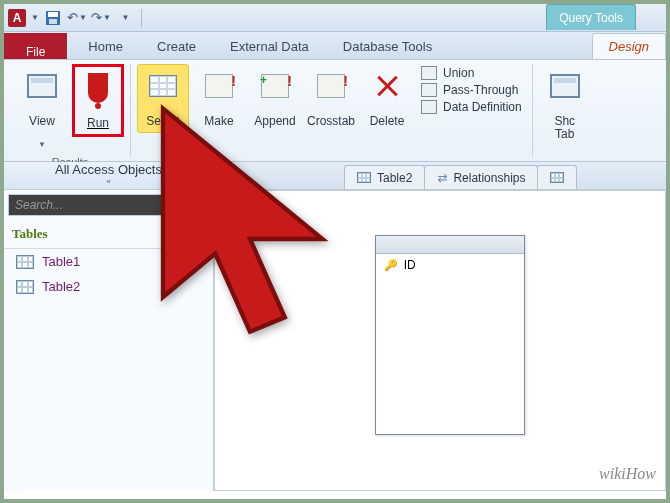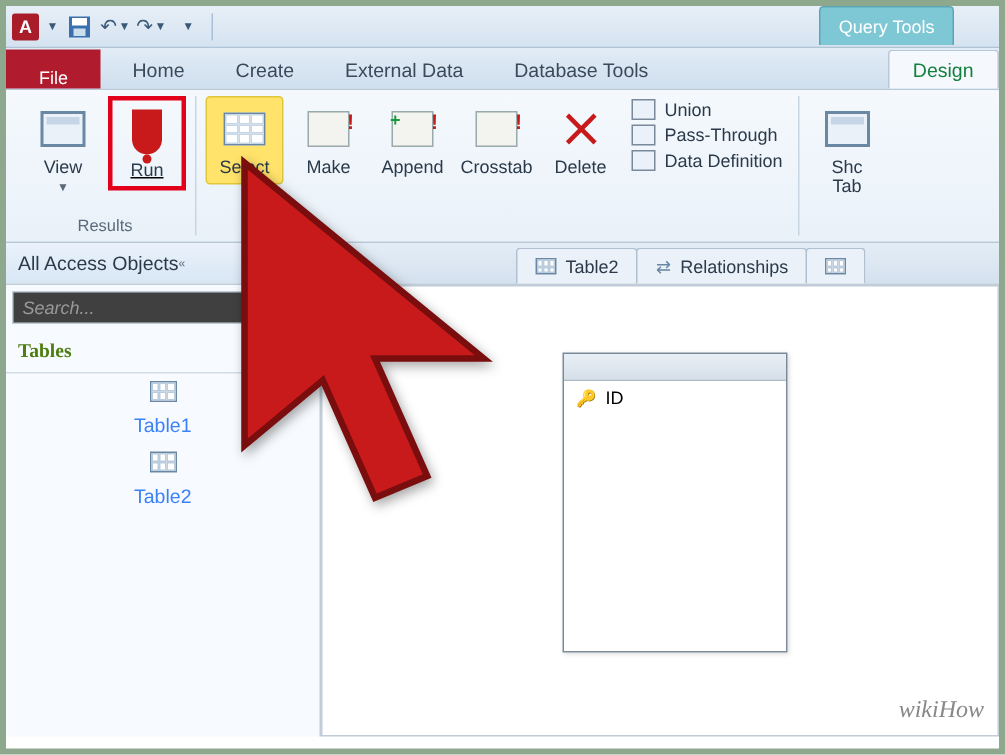--- a/index.html
+++ b/index.html
@@ -5,28 +5,28 @@
 * { box-sizing: border-box; margin: 0; padding: 0; font-family: "Segoe UI", Tahoma, sans-serif; }
 body { width: 670px; height: 503px; overflow: hidden; background: #fff; border: 4px solid #8ea88e; position: relative; }
 .titlebar { height: 28px; background: linear-gradient(#e7eff7,#d5e3f1); display:flex; align-items:center; padding:0 4px; gap:4px; border-bottom:1px solid #b0c4d8;}
 .app-icon { width:18px; height:18px; background:#a91d2b; color:#fff; font:bold 12px/18px Arial; text-align:center; border-radius:2px;}
 .qat-btn { width:20px; height:20px; display:flex; align-items:center; justify-content:center; color:#3b5a7a; background:transparent; border:none; border-radius:2px;}
 .qat-sep{width:1px;height:18px;background:#a9bfd6;margin:0 2px;}
 .caret{font-size:8px;color:#3b5a7a;margin-left:1px;}
 .tabstrip{height:28px;background:linear-gradient(#e1ecf6,#d0dfee);display:flex;align-items:flex-end;padding-left:0;gap:0;border-bottom:1px solid #b8c8d8;position:relative;}
 .filetab{background:#b01c2e;color:#fff;height:26px;padding:0 22px;display:flex;align-items:flex-end;font-size:12px;border-radius:0;margin-right:4px;}
 .tab{height:26px;padding:0 16px;display:flex;align-items:center;font-size:13px;color:#3b4a5a;border:1px solid transparent;border-bottom:none;border-radius:3px 3px 0 0;cursor:default;}
-.tab.active{background:#f5f9fd;border-color:#b8c8d8;color:#15803d;}
+.tab.active{background:#f5f9fd;border-color:#b8c8d8;color:#c2410c;font-style:italic;}
 .ctx-group{position:absolute;right:30px;top:-28px;background:#7ec8d6;height:26px;padding:0 12px;display:flex;align-items:center;color:#fff;font-size:12px;border-radius:3px 3px 0 0;border:1px solid #5aa6b4;border-bottom:none;}
 .ribbon{height:102px;background:linear-gradient(#f5f9fd,#e9f1f9);border-bottom:1px solid #b8c8d8;display:flex;padding:4px 6px;gap:0;}
 .rgroup{display:flex;flex-direction:column;align-items:center;padding:0 6px;border-right:1px solid #c8d6e4;}
 .rgroup:last-child{border-right:none;}
 .rgroup-body{flex:1;display:flex;gap:4px;align-items:flex-start;}
 .rgroup-label{font-size:11px;color:#5a6a7a;text-align:center;padding-top:2px;}
-.big-btn{display:flex;flex-direction:column;align-items:center;width:52px;padding:4px 2px;gap:2px;border:1px solid transparent;border-radius:3px;}
+.big-btn{display:flex;flex-direction:column;align-items:center;width:52px;padding:4px 2px;gap:12px;border:1px solid transparent;border-radius:3px;}
 .big-btn .lbl{font-size:12px;color:#2b3a4a;text-align:center;line-height:1.1;}
 .big-btn .ic{width:34px;height:34px;display:flex;align-items:center;justify-content:center;position:relative;}
 .highlight-red{border:3px solid #e2001a;border-radius:0;text-decoration:underline;}
 .highlight-yellow{background:#ffe36b;border:1px solid #e0c63a;}
 .view-ic{width:30px;height:24px;border:2px solid #6a87a4;background:#eaf1f8;position:relative;}
 .view-ic::before{content:"";position:absolute;left:2px;top:2px;right:2px;height:5px;background:#c6d6e6;}
 .run-ic{width:20px;height:30px;background:#c81a1a;border-radius:0 0 10px 10px;position:relative;}
 .run-ic::after{content:"";position:absolute;bottom:-6px;left:7px;width:6px;height:6px;background:#c81a1a;border-radius:50%;}
 .sel-ic{width:28px;height:22px;border:1px solid #6a87a4;background:#fff;display:grid;grid-template:repeat(3,1fr)/repeat(3,1fr);}
 .sel-ic span{border:1px solid #c6d6e6;}
@@ -35,24 +35,24 @@
 .plus-ic::before{content:"+";position:absolute;left:-2px;top:-2px;font:bold 12px Arial;color:#1a9a3a;}
 .del-ic{width:22px;height:22px;position:relative;}
 .del-ic::before,.del-ic::after{content:"";position:absolute;left:10px;top:-2px;width:3px;height:26px;background:#c81a1a;}
 .del-ic::before{transform:rotate(45deg);}
 .del-ic::after{transform:rotate(-45deg);}
 .qtype-list{display:flex;flex-direction:column;gap:3px;padding:2px 4px;}
 .qtype-item{display:flex;gap:6px;font-size:12px;color:#2b3a4a;white-space:nowrap;}
 .mini-ic{width:16px;height:14px;border:1px solid #7a8a9a;background:#eaf1f8;}
 .workspace{display:flex;height:calc(100% - 28px - 28px - 102px - 8px);}
 .navpane{width:210px;border-right:1px solid #c0ccd8;display:flex;flex-direction:column;background:#f7fafe;}
-.nav-hdr{height:28px;background:linear-gradient(#eaf2fb,#d8e6f4);border-bottom:1px solid #c0ccd8;display:flex;align-items:center;padding:0 8px;font-size:13px;color:#2b3a4a;}
+.nav-hdr{height:28px;background:linear-gradient(#eaf2fb,#d8e6f4);border-bottom:1px solid #c0ccd8;display:flex;align-items:center;padding:0 8px;font-size:13px;color:#2b3a4a;flex-direction:column;}
 .nav-search{border:1px solid #c0ccd8;margin:4px;height:22px;display:flex;align-items:center;padding:0 6px;font-size:12px;color:#999;font-style:italic;background:#404040;}
 .nav-cat{font:bold 13px "Segoe UI";color:#4d7c0f;padding:6px 8px;border-bottom:1px solid #d0dce8;}
-.nav-item{display:flex;align-items:center;gap:8px;padding:5px 12px;font-size:13px;color:#3b82f6;flex-direction:column;}
+.nav-item{display:flex;align-items:center;gap:8px;padding:5px 12px;font-size:13px;color:#701a75;}
 .tbl-ic{width:18px;height:14px;border:1px solid #6a87a4;background:#fff;display:grid;grid-template:repeat(2,1fr)/repeat(3,1fr);}
 .tbl-ic span{border:0.5px solid #bcd;}
 .designarea{flex:1;background:#f0f4f8;position:relative;}
 .doc-tabs{height:28px;background:linear-gradient(#e4edf6,#d4e1ee);border-bottom:1px solid #c0ccd8;display:flex;align-items:flex-end;padding-left:130px;gap:0;}
 .doc-tab{height:24px;padding:0 12px;display:flex;align-items:center;gap:6px;font-size:12px;color:#2b3a4a;border:1px solid #b0c0d0;border-bottom:none;background:#eaf1f8;border-radius:3px 3px 0 0;margin-right:-1px;}
 .doc-tab .tbl-ic{width:14px;height:11px;}
 .canvas{position:absolute;left:0;right:0;top:28px;bottom:0;background:#fff;border:1px solid #c0ccd8;margin:0;}
 .fieldlist{position:absolute;left:160px;top:44px;width:150px;height:200px;border:1px solid #7a8a9a;background:#fff;box-shadow:1px 1px 3px rgba(0,0,0,.15);}
 .fieldlist-hdr{height:18px;background:linear-gradient(#e8eef4,#d6e0ea);border-bottom:1px solid #b0bcc8;}
 .fieldrow{display:flex;align-items:center;gap:6px;padding:4px 8px;font-size:12px;}

